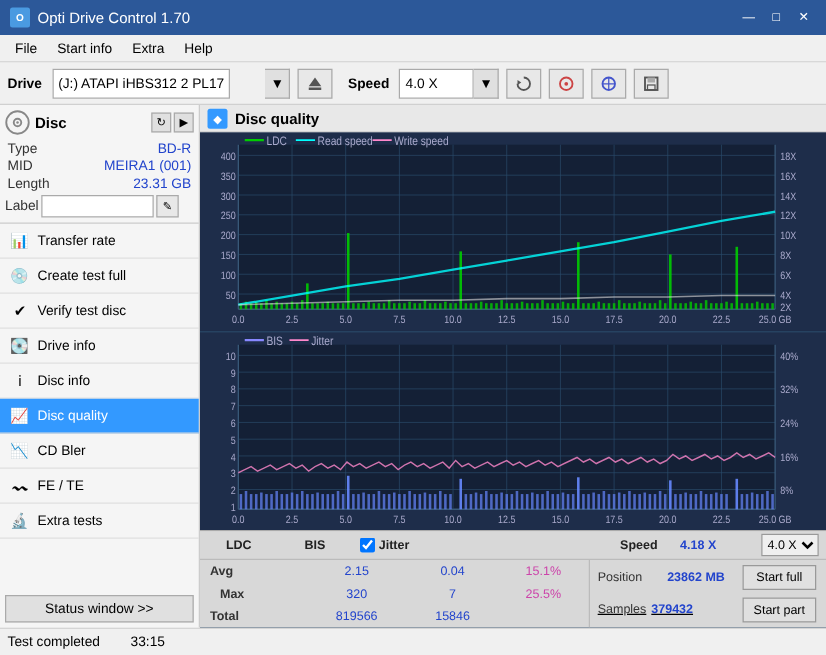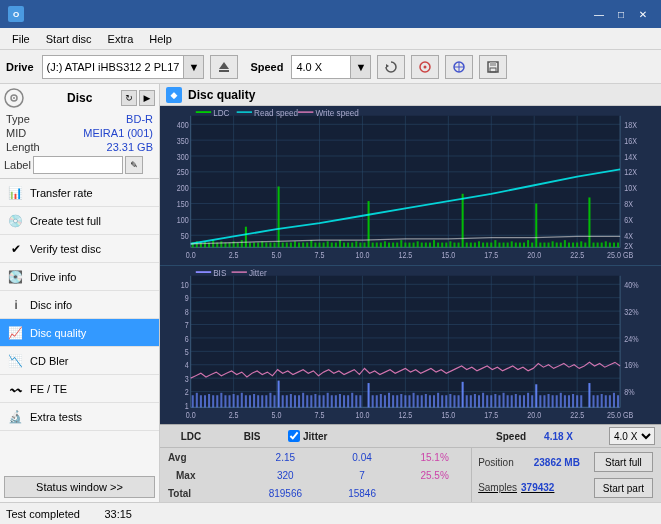--- a/index.html
+++ b/index.html
@@ -28,21 +28,21 @@
     .toolbar-icon-btn { width: 28px; height: 24px; background: #e8e8e8; border: 1px solid #aaa; display: flex; align-items: center; justify-content: center; cursor: pointer; margin-left: 2px; }
 
     
     .main-layout { display: flex; height: calc(524px - 28px - 22px - 34px - 22px); }
 
     
     .sidebar { width: 160px; background: #f5f5f5; border-right: 1px solid #ccc; display: flex; flex-direction: column; }
     .disc-section { padding: 4px; border-bottom: 1px solid #ccc; }
     .disc-header { display: flex; align-items: center; gap: 4px; margin-bottom: 4px; }
     .disc-icon { width: 20px; height: 20px; }
-    .disc-title { font-size: 12px; font-weight: bold; margin-left: 39px; }
+    .disc-title { font-size: 12px; font-weight: bold; }
     .disc-info-row { display: flex; justify-content: space-between; padding: 1px 2px; font-size: 11px; }
     .disc-info-label { color: #333; }
     .disc-info-value { color: #2244cc; }
     .label-row { display: flex; align-items: center; gap: 2px; margin-top: 2px; }
     .label-input { height: 18px; border: 1px solid #aaa; background: white; width: 90px; font-size: 10px; padding: 0 2px; }
     .label-btn { width: 18px; height: 18px; background: #e8e8e8; border: 1px solid #aaa; display: flex; align-items: center; justify-content: center; cursor: pointer; font-size: 9px; }
     
     .nav-item { height: 28px; display: flex; align-items: center; padding: 0 8px; gap: 6px; cursor: pointer; font-size: 11px; color: #000; border-bottom: 1px solid #e0e0e0; }
     .nav-item.active { background: #3399ff; color: white; }
     .nav-icon { width: 16px; height: 16px; display: flex; align-items: center; justify-content: center; font-size: 12px; }
@@ -63,38 +63,39 @@
     .progress-text { font-size: 10px; color: white; padding-right: 2px; }
     .time-text { font-size: 11px; color: #000; min-width: 40px; text-align: right; }
     .start-btn { margin: 2px 4px; height: 20px; background: #e0e0e0; border: 1px solid #999; cursor: pointer; font-size: 10px; padding: 0 8px; }
   </style>
 </head>
 <body>
 
 <div class="title-bar">
   <div class="title-bar-left">
     <div class="title-bar-icon">O</div>
+    <span>Opti Drive Control 1.70</span>
   </div>
   <div class="title-bar-controls">
     <div class="title-btn">—</div>
     <div class="title-btn">□</div>
     <div class="title-btn close">✕</div>
   </div>
 </div>
 
 <div class="menu-bar">
   <span class="menu-item">File</span>
-  <span class="menu-item">Start disc</span>
+  <span class="menu-item">Start info</span>
   <span class="menu-item">Extra</span>
   <span class="menu-item">Help</span>
 </div>
 
 <div class="toolbar">
   <span class="toolbar-label">Drive</span>
-  <div style="display:flex;align-items:center;">
+  <div style="display:flex;align-items:center;gap:28px;">
     <div class="drive-select" style="font-size:11px;color:#000;">(J:)  ATAPI iHBS312  2 PL17</div>
     <div class="drive-select-arrow">▼</div>
   </div>
   <div class="eject-btn">
     <svg width="14" height="14" viewBox="0 0 14 14">
         <polygon points="7,2 12,9 2,9" fill="#555"></polygon>
         <rect x="2" y="10" width="10" height="2" fill="#555"></rect>
       </svg>
   </div>
   <span class="speed-label">Speed</span>

